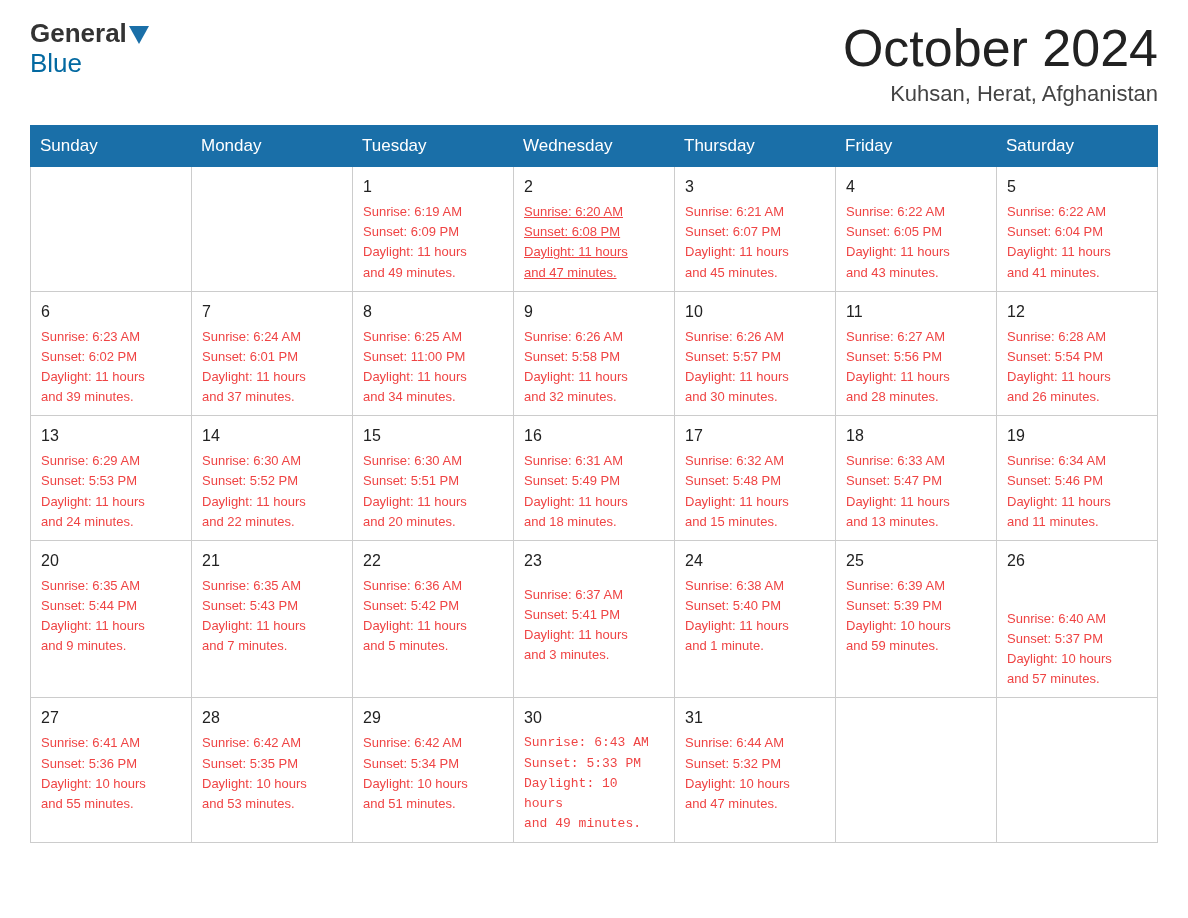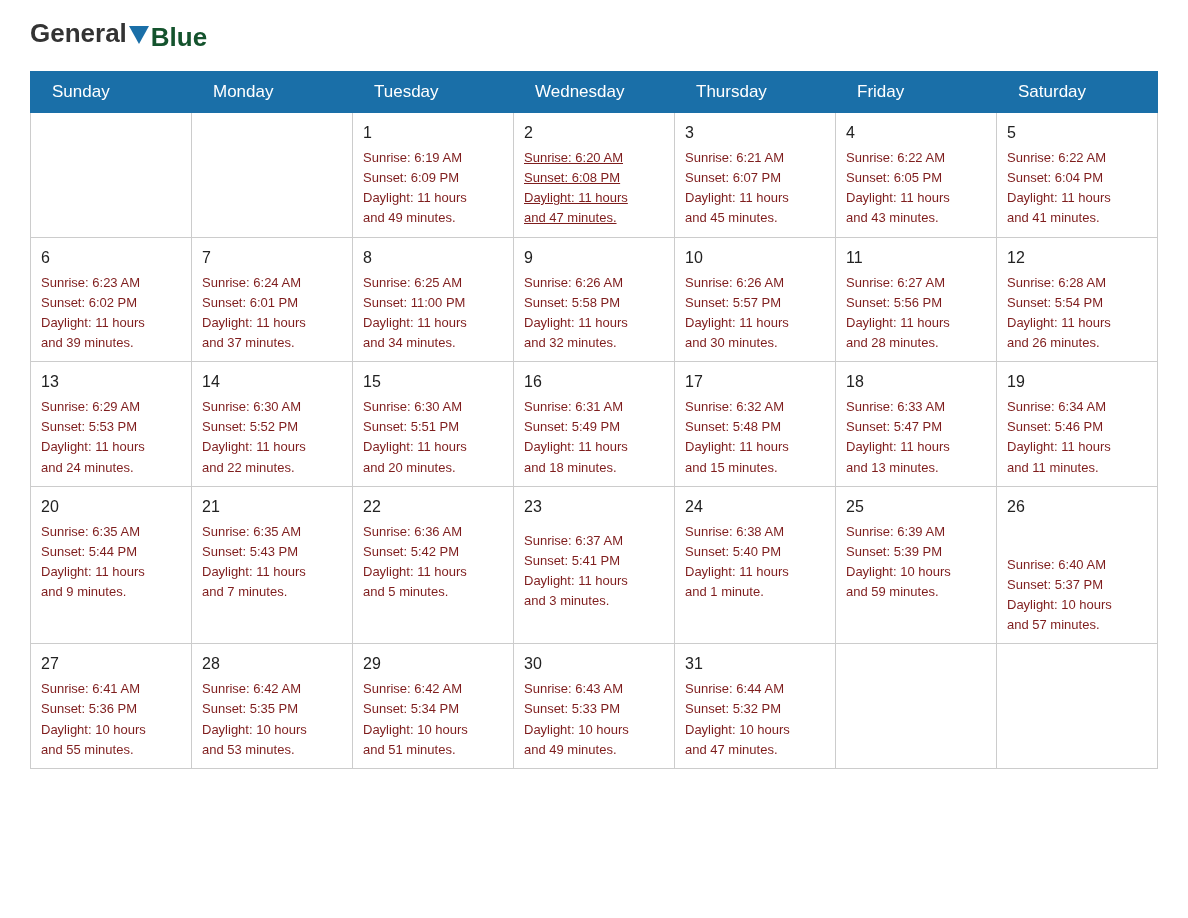--- a/index.html
+++ b/index.html
@@ -12,20 +12,21 @@
       padding: 20px 30px 30px 30px;
     }
     .header-area {
       display: flex;
       justify-content: space-between;
       align-items: flex-start;
       margin-bottom: 18px;
     }
     .logo-area {
       display: flex;
+      flex-direction: column;
       align-items: flex-start;
     }
     .logo-text {
       display: flex;
       align-items: flex-end;
       font-size: 26px;
       font-weight: bold;
       color: #333;
       line-height: 1;
     }
@@ -34,23 +35,23 @@
       display: inline-block;
       width: 0;
       height: 0;
       border-left: 10px solid transparent;
       border-right: 10px solid transparent;
       border-top: 18px solid #1a6fa8;
       margin: 0 2px 2px 2px;
       vertical-align: bottom;
     }
     .logo-blue {
-      color: #14532d;
+      color: #0369a1;
       font-size: 26px;
-      font-weight: bold;
+      font-weight: normal;
     }
     .title-area {
       text-align: right;
     }
     .month-title {
       font-size: 52px;
       font-weight: normal;
       color: #222;
       line-height: 1.1;
     }
@@ -62,21 +63,21 @@
     .calendar-table {
       width: 100%;
       border-collapse: collapse;
       border: 1px solid #aaa;
     }
     .calendar-table thead tr th {
       background-color: #1a6fa8;
       color: #fff;
       font-size: 17px;
       font-weight: normal;
-      padding: 10px 21px;
+      padding: 10px 9px;
       text-align: left;
       border: 1px solid #1a6fa8;
     }
     .calendar-table tbody tr td {
       vertical-align: top;
       padding: 8px 10px;
       font-size: 13px;
       color: #222;
       border: 1px solid #ccc;
       width: 14.28%;
@@ -85,40 +86,42 @@
     }
     .day-number {
       font-size: 16px;
       font-weight: normal;
       display: block;
       margin-bottom: 3px;
     }
     .day-info {
       font-size: 13px;
       line-height: 1.55;
-      color: #7f1d1d;
+      color: #ef4444;
     }
     .row-separator td {
       border-top: 2px solid #1a6fa8;
     }
   </style>
 </head>
 <body>
 
 <div class="header-area">
   <div class="logo-area">
     <div class="logo-text">
       <span class="logo-general">General</span>
       <span class="logo-triangle"></span>
     </div>
     <div style="margin-top:2px;">
       <span class="logo-blue">Blue</span>
     </div>
   </div>
   <div class="title-area">
+    <div class="month-title">October 2024</div>
+    <div class="location-title">Kuhsan, Herat, Afghanistan</div>
   </div>
 </div>
 
 <table class="calendar-table">
   <thead>
     <tr>
     <th>Sunday</th>
         <th>Monday</th>
         <th>Tuesday</th>
         <th>Wednesday</th>
@@ -337,21 +340,21 @@
         </td>
         <td>
           <span class="day-number">29</span>
           <div class="day-info" style="white-space: pre-line;">Sunrise: 6:42 AM
 Sunset: 5:34 PM
 Daylight: 10 hours
 and 51 minutes.</div>
         </td>
         <td>
           <span class="day-number">30</span>
-          <div class="day-info" style="white-space: pre-line;">Sunrise: 6:43 AM
+          <div class="day-info" style="white-space: pre-line; font-family: Liberation Mono, monospace;">Sunrise: 6:43 AM
 Sunset: 5:33 PM
 Daylight: 10 hours
 and 49 minutes.</div>
         </td>
         <td>
           <span class="day-number">31</span>
           <div class="day-info" style="white-space: pre-line;">Sunrise: 6:44 AM
 Sunset: 5:32 PM
 Daylight: 10 hours
 and 47 minutes.</div>

